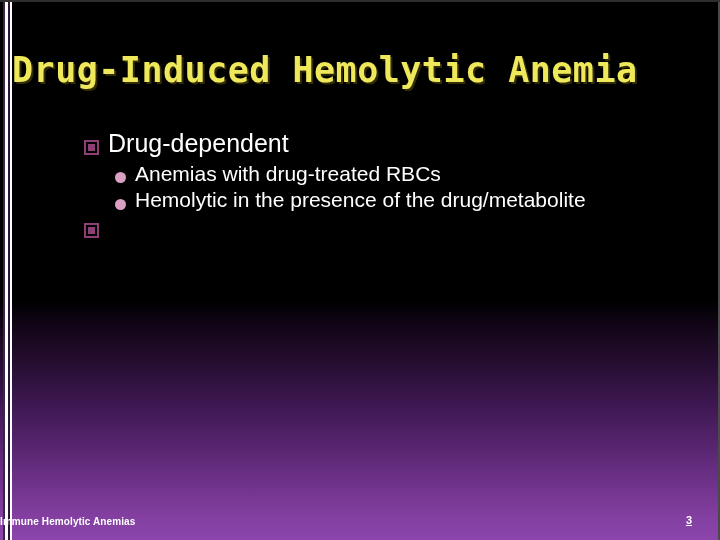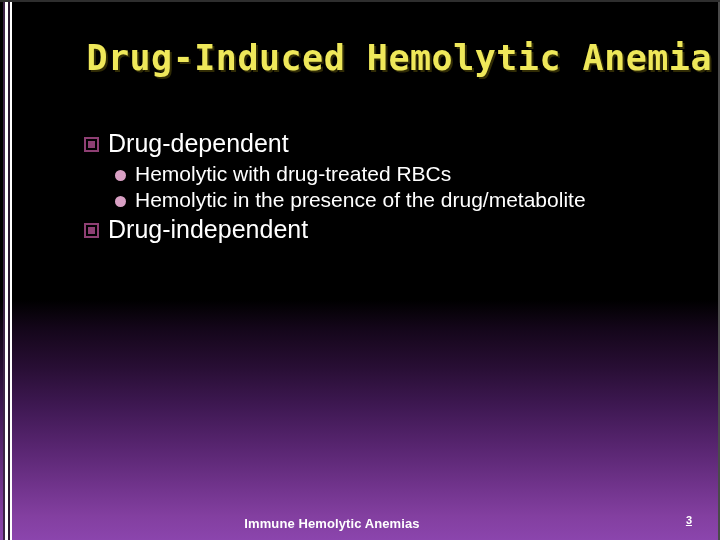--- a/index.html
+++ b/index.html
@@ -53,42 +53,42 @@
   .edge-rule-top {
     position: absolute;
     left: 0; top: 0; width: 720px; height: 2px;
     background: #2e2e2e;
   }
 
   
   .title {
     position: absolute;
     left: 12px;
-    top: 38px;
+    top: 50px;
     width: 700px;
-    text-align: right;
+    text-align: left;
     font-family: "DejaVu Sans Mono", "Liberation Mono", monospace;
     font-weight: bold;
     font-size: 35px;
     letter-spacing: 0.5px;
     color: #efe85a;
     text-shadow: 2px 2px 0 rgba(90,80,10,0.55);
     white-space: nowrap;
   }
 
   
   .body-list {
     position: absolute;
     left: 84px;
     top: 128px;
     width: 600px;
   }
   .bullet-row {
     display: flex;
-    align-items: flex-start;
+    align-items: center;
   }
   .bullet-row.level1 {
     margin-bottom: 2px;
   }
   .bullet-row.level2 {
     margin-left: 31px;
     margin-bottom: 1px;
   }
 
   
@@ -132,22 +132,21 @@
   .level2 .bullet-text {
     font-size: 21px;
   }
 
   
   .footer-note {
     position: absolute;
     left: 0;
     top: 516px;
     width: 664px;
-    text-align: center;
-    font-size: 13px;
+    font-size: 10px;
     font-weight: bold;
     color: #ffffff;
     letter-spacing: 0.1px;
   }
   .page-number {
     position: absolute;
     right: 28px;
     top: 514px;
     font-size: 11px;
     font-weight: bold;
@@ -173,31 +172,30 @@
 
   <div class="body-list">
 
     <div class="bullet-row level1">
       <span class="marker-square"></span>
       <span class="bullet-text">Drug-dependent</span>
     </div>
 
     <div class="bullet-row level2">
       <span class="marker-dot"></span>
-      <span class="bullet-text">Hemolytic with drug-treated RBCs</span>
+      <span class="bullet-text">Anemias with drug-treated RBCs</span>
     </div>
 
     <div class="bullet-row level2">
       <span class="marker-dot"></span>
       <span class="bullet-text">Hemolytic in the presence of the drug/metabolite</span>
     </div>
 
     <div class="bullet-row level1">
       <span class="marker-square"></span>
-      <span class="bullet-text">Drug-independent</span>
     </div>
 
 
   </div>
 
   <div class="footer-note">Immune Hemolytic Anemias</div>
 
   <div class="page-number">3</div>
 
 </div>

